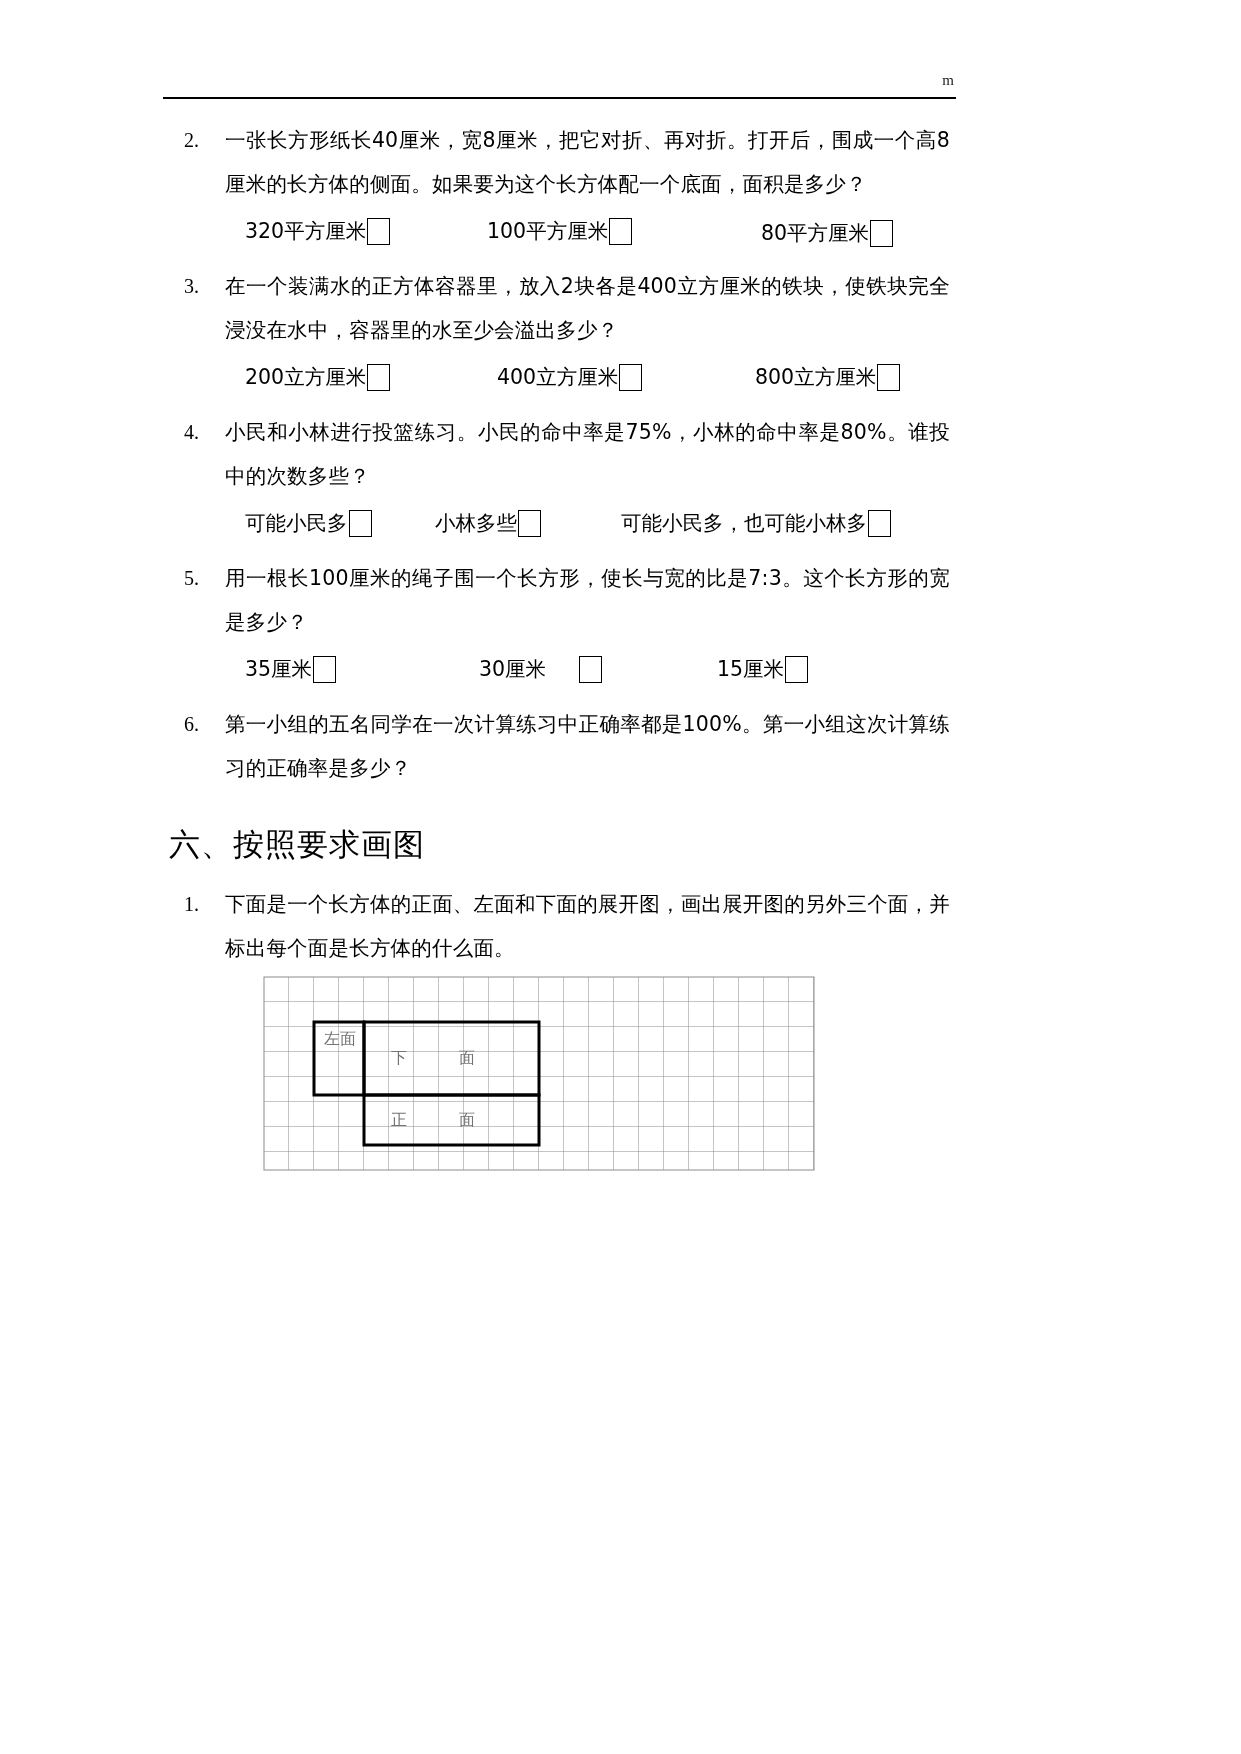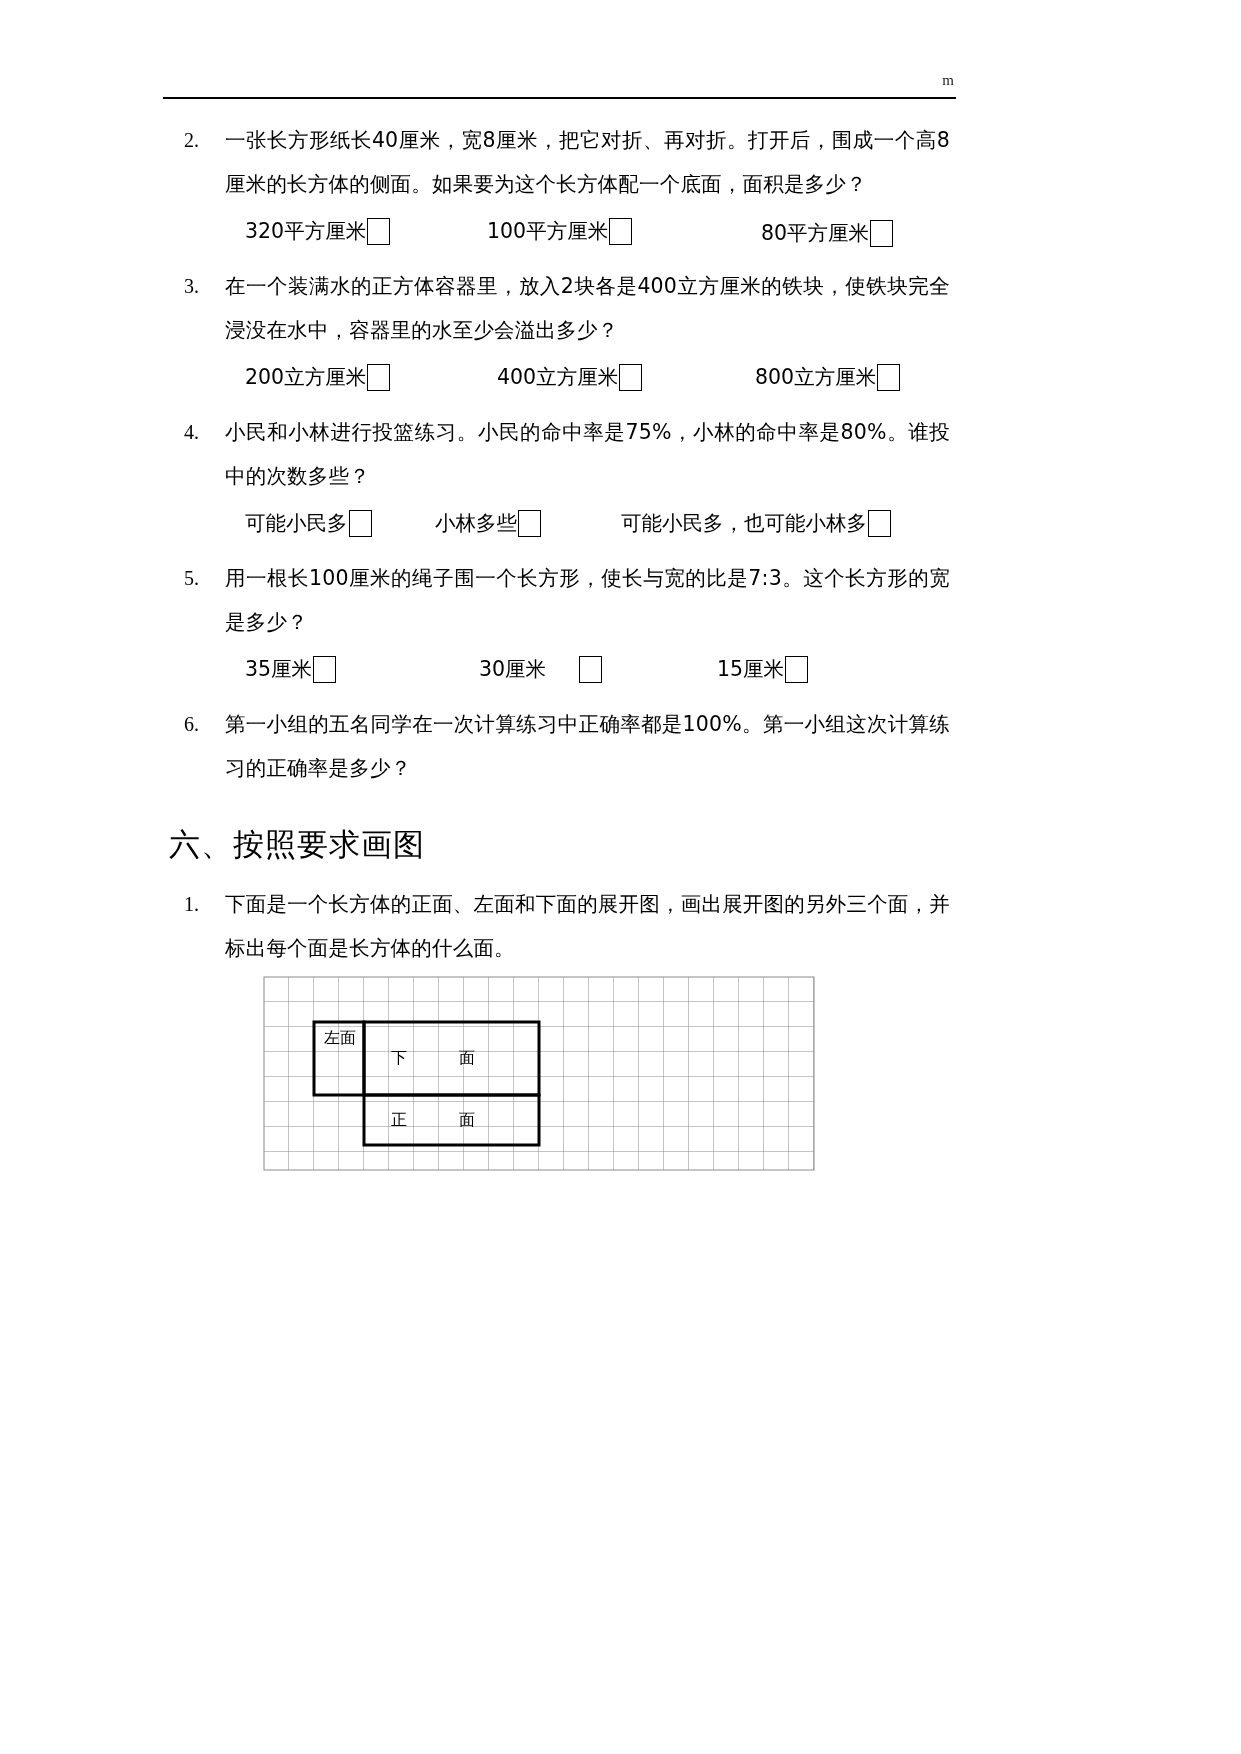--- a/index.html
+++ b/index.html
@@ -135,23 +135,23 @@
   }
   .grid {
     position: absolute;
     left: 0;
     top: 0;
     width: 554px;
     height: 196px;
   }
   .overlay-label {
     position: absolute;
-    font-family: Liberation Mono, monospace;
+    font-family: Liberation Serif, serif;
     font-size: 16px;
-    color: #000000;
+    color: #737373;
     white-space: nowrap;
   }
 </style>
 </head>
 <body>
 
 <div class="page">
 
   <div class="header-zone">
     <div class="header-mark">m</div>

